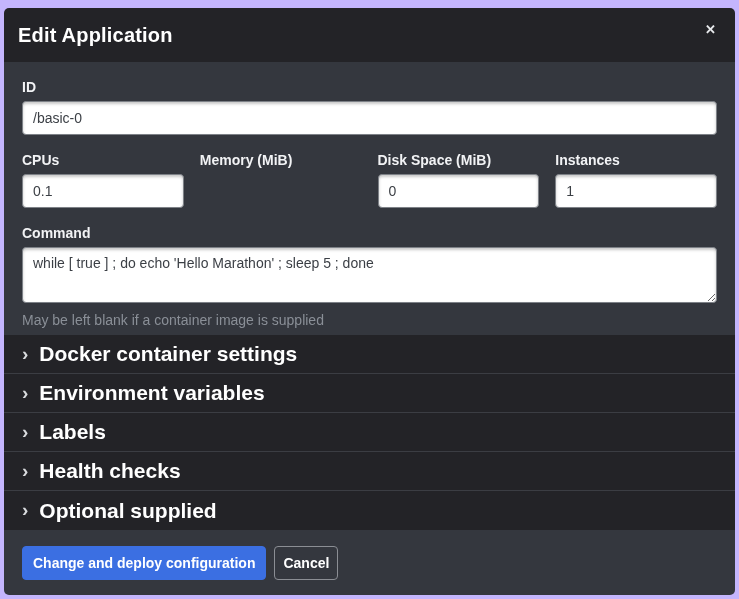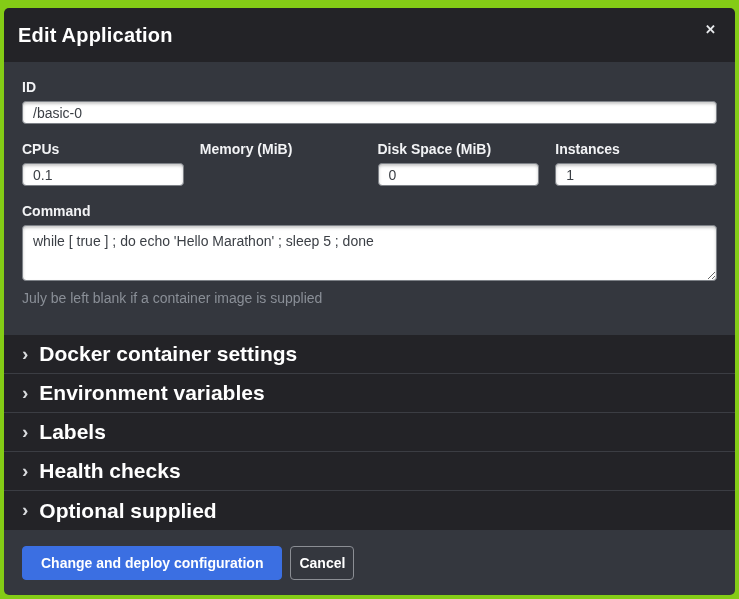--- a/index.html
+++ b/index.html
@@ -2,21 +2,21 @@
 <html><head>
 <meta charset="utf-8">
 <style>
   * { margin: 0; padding: 0; box-sizing: border-box; }
   html, body { background: #1d1f22; }
   body { font-family: "Liberation Sans", sans-serif; }
 
   .stage {
     position: relative;
     width: 739px; height: 599px;
-    background: #84cc16;
+    background: #c4b5fd;
     overflow: hidden;
   }
 
   .modal {
     position: absolute;
     left: 4px; right: 4px; top: 8px; bottom: 4px;
     display: flex;
     flex-direction: column;
     border-radius: 5px;
     overflow: hidden;
@@ -66,21 +66,21 @@
   }
   .text-input, .text-area {
     width: 100%;
     background: #ffffff;
     border: 1px solid #7d8187;
     border-radius: 4px;
     box-shadow: inset 0 2px 3px rgba(0,0,0,0.22);
     color: #3b3f45;
     font-size: 14px;
     font-family: "Liberation Sans", sans-serif;
-    padding: 0 10px;
+    padding: 16px 10px;
     height: 23px;
     outline: none;
   }
   .text-area {
     height: 56px;
     padding: 6px 10px;
     resize: both;
     line-height: 1.35;
   }
   .field-row {
@@ -140,21 +140,21 @@
     font-weight: 700;
     font-family: "Liberation Sans", sans-serif;
     cursor: pointer;
     display: inline-flex;
     align-items: center;
   }
   .btn-primary {
     background: #3b6fe2;
     color: #ffffff;
     border: 1px solid #3b6fe2;
-    padding: 0 18px;
+    padding: 0 10px;
   }
   .btn-cancel {
     background: transparent;
     color: #ffffff;
     border: 1px solid #8b8e94;
     padding: 0 8px;
   }
 </style>
 </head>
 <body>
@@ -188,21 +188,21 @@
         </div>
         <div>
           <label class="field-label">Instances</label>
           <input class="text-input" type="text" value="1" style="">
         </div>
       </div>
 
       <div class="command-group">
         <label class="field-label">Command</label>
         <textarea class="text-area" style="">while [ true ] ; do echo 'Hello Marathon' ; sleep 5 ; done</textarea>
-        <div class="help-text">July be left blank if a container image is supplied</div>
+        <div class="help-text">May be left blank if a container image is supplied</div>
       </div>
 
     </div>
 
     <div class="accordion">
       <div class="accordion-row">
         <span class="chevron">›</span>
         <span class="accordion-label">Docker container settings</span>
       </div>
       <div class="accordion-row">

